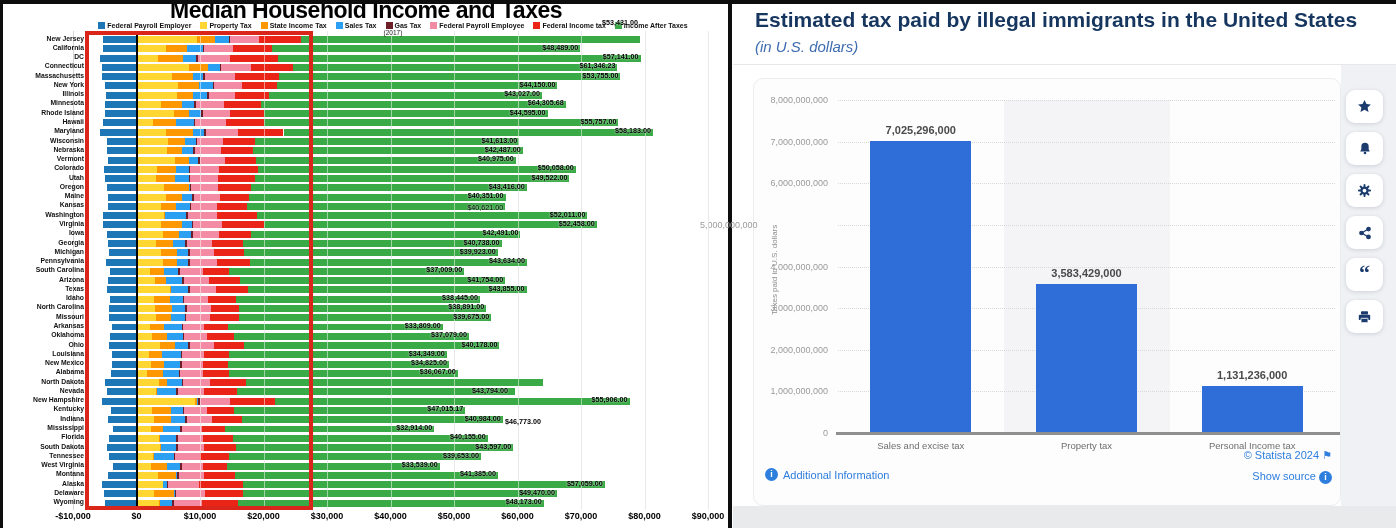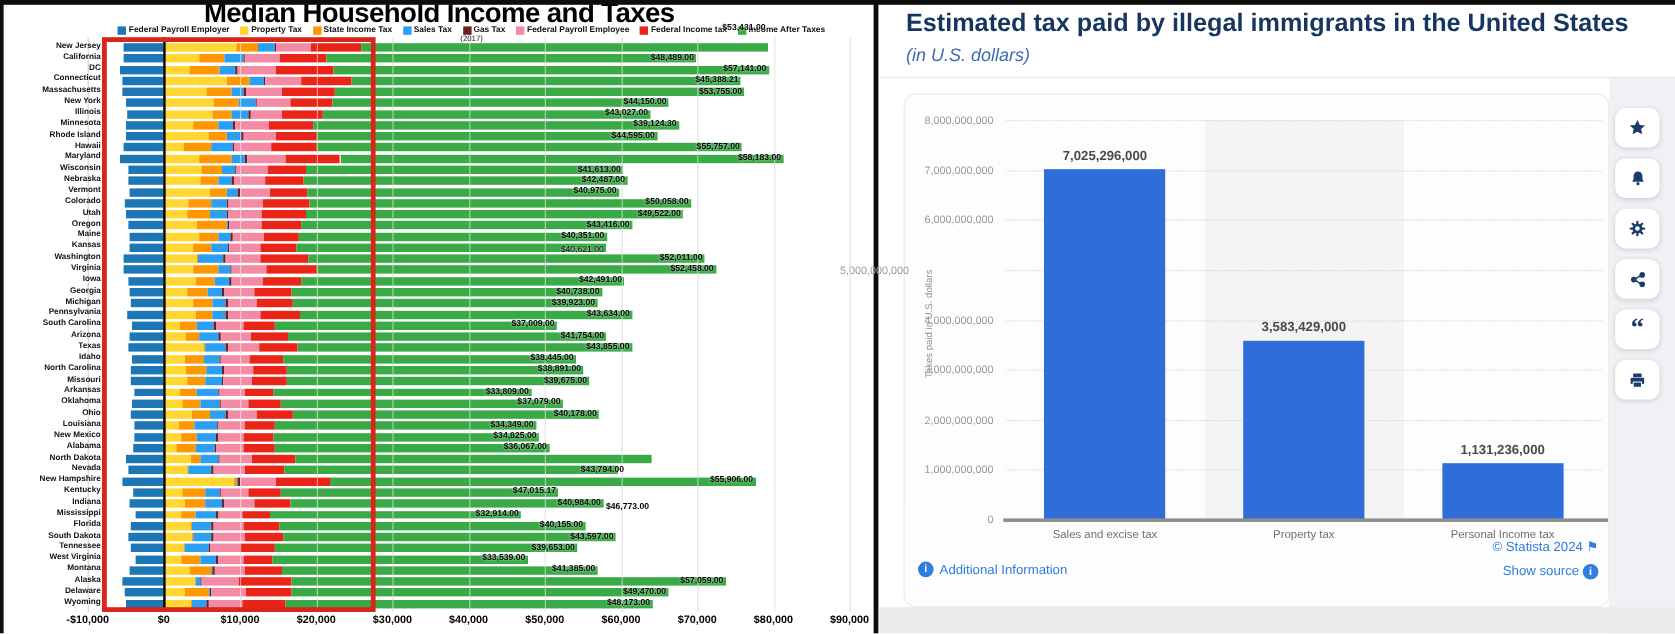--- a/index.html
+++ b/index.html
@@ -126,21 +126,21 @@
         <div style="position: absolute; left: 638.633px; top: 52.049px; transform: translateX(-100%); font-size: 7.2px; font-weight: bold; color: rgb(0, 0, 0); line-height: 9.27451px; white-space: nowrap; z-index: 4; text-shadow: rgba(255, 255, 255, 0.9) 0px 0px 2px;">$57,141.00</div>
         <div style="position: absolute; left: 0px; top: 61.3235px; width: 84px; text-align: right; font-size: 6.8px; font-weight: bold; color: rgb(17, 17, 17); line-height: 9.27451px; white-space: nowrap; z-index: 8;">Connecticut</div>
         <div style="position: absolute; left: 102.21px; top: 63.8235px; width: 34.29px; height: 6.97451px; background: rgb(29, 118, 181); z-index: 2;"></div>
         <div style="position: absolute; left: 136.5px; top: 63.8235px; width: 52.705px; height: 6.97451px; background: rgb(255, 214, 50); z-index: 2;"></div>
         <div style="position: absolute; left: 189.205px; top: 63.8235px; width: 18.415px; height: 6.97451px; background: rgb(255, 152, 0); z-index: 2;"></div>
         <div style="position: absolute; left: 207.62px; top: 63.8235px; width: 12.065px; height: 6.97451px; background: rgb(43, 159, 242); z-index: 2;"></div>
         <div style="position: absolute; left: 219.685px; top: 63.8235px; width: 1.5875px; height: 6.97451px; background: rgb(110, 30, 38); z-index: 2;"></div>
         <div style="position: absolute; left: 221.273px; top: 63.8235px; width: 29.845px; height: 6.97451px; background: rgb(242, 139, 163); z-index: 2;"></div>
         <div style="position: absolute; left: 251.118px; top: 63.8235px; width: 41.91px; height: 6.97451px; background: rgb(234, 36, 23); z-index: 2;"></div>
         <div style="position: absolute; left: 293.027px; top: 63.8235px; width: 324.396px; height: 6.97451px; background: rgb(58, 170, 70); z-index: 2;"></div>
-        <div style="position: absolute; left: 615.424px; top: 61.3235px; transform: translateX(-100%); font-size: 7.2px; font-weight: bold; color: rgb(0, 0, 0); line-height: 9.27451px; white-space: nowrap; z-index: 4; text-shadow: rgba(255, 255, 255, 0.9) 0px 0px 2px;">$45,388.21</div>
+        <div style="position: absolute; left: 615.424px; top: 61.3235px; transform: translateX(-100%); font-size: 7.2px; font-weight: bold; color: rgb(0, 0, 0); line-height: 9.27451px; white-space: nowrap; z-index: 4; text-shadow: rgba(255, 255, 255, 0.9) 0px 0px 2px;">$61,346.23</div>
         <div style="position: absolute; left: 0px; top: 70.598px; width: 84px; text-align: right; font-size: 6.8px; font-weight: bold; color: rgb(17, 17, 17); line-height: 9.27451px; white-space: nowrap; z-index: 8;">Massachusetts</div>
         <div style="position: absolute; left: 102.21px; top: 73.098px; width: 34.29px; height: 6.97451px; background: rgb(29, 118, 181); z-index: 2;"></div>
         <div style="position: absolute; left: 136.5px; top: 73.098px; width: 35.56px; height: 6.97451px; background: rgb(255, 214, 50); z-index: 2;"></div>
         <div style="position: absolute; left: 172.06px; top: 73.098px; width: 20.955px; height: 6.97451px; background: rgb(255, 152, 0); z-index: 2;"></div>
         <div style="position: absolute; left: 193.015px; top: 73.098px; width: 10.16px; height: 6.97451px; background: rgb(43, 159, 242); z-index: 2;"></div>
         <div style="position: absolute; left: 203.175px; top: 73.098px; width: 1.5875px; height: 6.97451px; background: rgb(110, 30, 38); z-index: 2;"></div>
         <div style="position: absolute; left: 204.762px; top: 73.098px; width: 29.845px; height: 6.97451px; background: rgb(242, 139, 163); z-index: 2;"></div>
         <div style="position: absolute; left: 234.607px; top: 73.098px; width: 44.45px; height: 6.97451px; background: rgb(234, 36, 23); z-index: 2;"></div>
         <div style="position: absolute; left: 279.058px; top: 73.098px; width: 341.344px; height: 6.97451px; background: rgb(58, 170, 70); z-index: 2;"></div>
         <div style="position: absolute; left: 618.402px; top: 70.598px; transform: translateX(-100%); font-size: 7.2px; font-weight: bold; color: rgb(0, 0, 0); line-height: 9.27451px; white-space: nowrap; z-index: 4; text-shadow: rgba(255, 255, 255, 0.9) 0px 0px 2px;">$53,755.00</div>
@@ -166,21 +166,21 @@
         <div style="position: absolute; left: 540.119px; top: 89.1471px; transform: translateX(-100%); font-size: 7.2px; font-weight: bold; color: rgb(0, 0, 0); line-height: 9.27451px; white-space: nowrap; z-index: 4; text-shadow: rgba(255, 255, 255, 0.9) 0px 0px 2px;">$43,027.00</div>
         <div style="position: absolute; left: 0px; top: 98.4216px; width: 84px; text-align: right; font-size: 6.8px; font-weight: bold; color: rgb(17, 17, 17); line-height: 9.27451px; white-space: nowrap; z-index: 8;">Minnesota</div>
         <div style="position: absolute; left: 104.75px; top: 100.922px; width: 31.75px; height: 6.97451px; background: rgb(29, 118, 181); z-index: 2;"></div>
         <div style="position: absolute; left: 136.5px; top: 100.922px; width: 24.765px; height: 6.97451px; background: rgb(255, 214, 50); z-index: 2;"></div>
         <div style="position: absolute; left: 161.265px; top: 100.922px; width: 20.955px; height: 6.97451px; background: rgb(255, 152, 0); z-index: 2;"></div>
         <div style="position: absolute; left: 182.22px; top: 100.922px; width: 12.065px; height: 6.97451px; background: rgb(43, 159, 242); z-index: 2;"></div>
         <div style="position: absolute; left: 194.285px; top: 100.922px; width: 1.5875px; height: 6.97451px; background: rgb(110, 30, 38); z-index: 2;"></div>
         <div style="position: absolute; left: 195.873px; top: 100.922px; width: 27.94px; height: 6.97451px; background: rgb(242, 139, 163); z-index: 2;"></div>
         <div style="position: absolute; left: 223.812px; top: 100.922px; width: 37.465px; height: 6.97451px; background: rgb(234, 36, 23); z-index: 2;"></div>
         <div style="position: absolute; left: 261.277px; top: 100.922px; width: 304.502px; height: 6.97451px; background: rgb(58, 170, 70); z-index: 2;"></div>
-        <div style="position: absolute; left: 563.779px; top: 98.4216px; transform: translateX(-100%); font-size: 7.2px; font-weight: bold; color: rgb(0, 0, 0); line-height: 9.27451px; white-space: nowrap; z-index: 4; text-shadow: rgba(255, 255, 255, 0.9) 0px 0px 2px;">$39,124.30</div>
+        <div style="position: absolute; left: 563.779px; top: 98.4216px; transform: translateX(-100%); font-size: 7.2px; font-weight: bold; color: rgb(0, 0, 0); line-height: 9.27451px; white-space: nowrap; z-index: 4; text-shadow: rgba(255, 255, 255, 0.9) 0px 0px 2px;">$64,305.68</div>
         <div style="position: absolute; left: 0px; top: 107.696px; width: 84px; text-align: right; font-size: 6.8px; font-weight: bold; color: rgb(17, 17, 17); line-height: 9.27451px; white-space: nowrap; z-index: 8;">Rhode Island</div>
         <div style="position: absolute; left: 105.385px; top: 110.196px; width: 31.115px; height: 6.97451px; background: rgb(29, 118, 181); z-index: 2;"></div>
         <div style="position: absolute; left: 136.5px; top: 110.196px; width: 37.465px; height: 6.97451px; background: rgb(255, 214, 50); z-index: 2;"></div>
         <div style="position: absolute; left: 173.965px; top: 110.196px; width: 14.605px; height: 6.97451px; background: rgb(255, 152, 0); z-index: 2;"></div>
         <div style="position: absolute; left: 188.57px; top: 110.196px; width: 12.7px; height: 6.97451px; background: rgb(43, 159, 242); z-index: 2;"></div>
         <div style="position: absolute; left: 201.27px; top: 110.196px; width: 1.5875px; height: 6.97451px; background: rgb(110, 30, 38); z-index: 2;"></div>
         <div style="position: absolute; left: 202.857px; top: 110.196px; width: 27.305px; height: 6.97451px; background: rgb(242, 139, 163); z-index: 2;"></div>
         <div style="position: absolute; left: 230.162px; top: 110.196px; width: 34.29px; height: 6.97451px; background: rgb(234, 36, 23); z-index: 2;"></div>
         <div style="position: absolute; left: 264.452px; top: 110.196px; width: 283.178px; height: 6.97451px; background: rgb(58, 170, 70); z-index: 2;"></div>
         <div style="position: absolute; left: 545.631px; top: 107.696px; transform: translateX(-100%); font-size: 7.2px; font-weight: bold; color: rgb(0, 0, 0); line-height: 9.27451px; white-space: nowrap; z-index: 4; text-shadow: rgba(255, 255, 255, 0.9) 0px 0px 2px;">$44,595.00</div>
@@ -476,21 +476,21 @@
         <div style="position: absolute; left: 540.919px; top: 376.657px; transform: translateX(-100%); font-size: 7.2px; font-weight: bold; color: rgb(0, 0, 0); line-height: 9.27451px; white-space: nowrap; z-index: 4; text-shadow: rgba(255, 255, 255, 0.9) 0px 0px 2px; margin-top: 40px;">$46,773.00</div>
         <div style="position: absolute; left: 0px; top: 385.931px; width: 84px; text-align: right; font-size: 6.8px; font-weight: bold; color: rgb(17, 17, 17); line-height: 9.27451px; white-space: nowrap; z-index: 8;">Nevada</div>
         <div style="position: absolute; left: 106.655px; top: 388.431px; width: 29.845px; height: 6.97451px; background: rgb(29, 118, 181); z-index: 2;"></div>
         <div style="position: absolute; left: 136.5px; top: 388.431px; width: 19.685px; height: 6.97451px; background: rgb(255, 214, 50); z-index: 2;"></div>
         <div style="position: absolute; left: 156.185px; top: 388.431px; width: 0.9525px; height: 6.97451px; background: rgb(255, 152, 0); z-index: 2;"></div>
         <div style="position: absolute; left: 157.137px; top: 388.431px; width: 19.05px; height: 6.97451px; background: rgb(43, 159, 242); z-index: 2;"></div>
         <div style="position: absolute; left: 176.188px; top: 388.431px; width: 1.778px; height: 6.97451px; background: rgb(110, 30, 38); z-index: 2;"></div>
         <div style="position: absolute; left: 177.965px; top: 388.431px; width: 26.035px; height: 6.97451px; background: rgb(242, 139, 163); z-index: 2;"></div>
         <div style="position: absolute; left: 204px; top: 388.431px; width: 33.02px; height: 6.97451px; background: rgb(234, 36, 23); z-index: 2;"></div>
         <div style="position: absolute; left: 237.02px; top: 388.431px; width: 278.092px; height: 6.97451px; background: rgb(58, 170, 70); z-index: 2;"></div>
-        <div style="position: absolute; left: 520px; top: 385.931px; transform: translateX(-100%); font-size: 7.2px; font-weight: bold; color: rgb(0, 0, 0); line-height: 9.27451px; white-space: nowrap; z-index: 4; text-shadow: rgba(255, 255, 255, 0.9) 0px 0px 2px;">$43,794.00</div>
+        <div style="position: absolute; left: 508px; top: 385.931px; transform: translateX(-100%); font-size: 7.2px; font-weight: bold; color: rgb(0, 0, 0); line-height: 9.27451px; white-space: nowrap; z-index: 4; text-shadow: rgba(255, 255, 255, 0.9) 0px 0px 2px;">$43,794.00</div>
         <div style="position: absolute; left: 0px; top: 395.206px; width: 84px; text-align: right; font-size: 6.8px; font-weight: bold; color: rgb(17, 17, 17); line-height: 9.27451px; white-space: nowrap; z-index: 8;">New Hampshire</div>
         <div style="position: absolute; left: 101.575px; top: 397.706px; width: 34.925px; height: 6.97451px; background: rgb(29, 118, 181); z-index: 2;"></div>
         <div style="position: absolute; left: 136.5px; top: 397.706px; width: 58.42px; height: 6.97451px; background: rgb(255, 214, 50); z-index: 2;"></div>
         <div style="position: absolute; left: 194.92px; top: 397.706px; width: 2.2225px; height: 6.97451px; background: rgb(255, 152, 0); z-index: 2;"></div>
         <div style="position: absolute; left: 197.142px; top: 397.706px; width: 0.9525px; height: 6.97451px; background: rgb(43, 159, 242); z-index: 2;"></div>
         <div style="position: absolute; left: 198.095px; top: 397.706px; width: 1.524px; height: 6.97451px; background: rgb(110, 30, 38); z-index: 2;"></div>
         <div style="position: absolute; left: 199.619px; top: 397.706px; width: 30.48px; height: 6.97451px; background: rgb(242, 139, 163); z-index: 2;"></div>
         <div style="position: absolute; left: 230.099px; top: 397.706px; width: 44.45px; height: 6.97451px; background: rgb(234, 36, 23); z-index: 2;"></div>
         <div style="position: absolute; left: 274.549px; top: 397.706px; width: 355.003px; height: 6.97451px; background: rgb(58, 170, 70); z-index: 2;"></div>
         <div style="position: absolute; left: 627.552px; top: 395.206px; transform: translateX(-100%); font-size: 7.2px; font-weight: bold; color: rgb(0, 0, 0); line-height: 9.27451px; white-space: nowrap; z-index: 4; text-shadow: rgba(255, 255, 255, 0.9) 0px 0px 2px;">$55,906.00</div>

